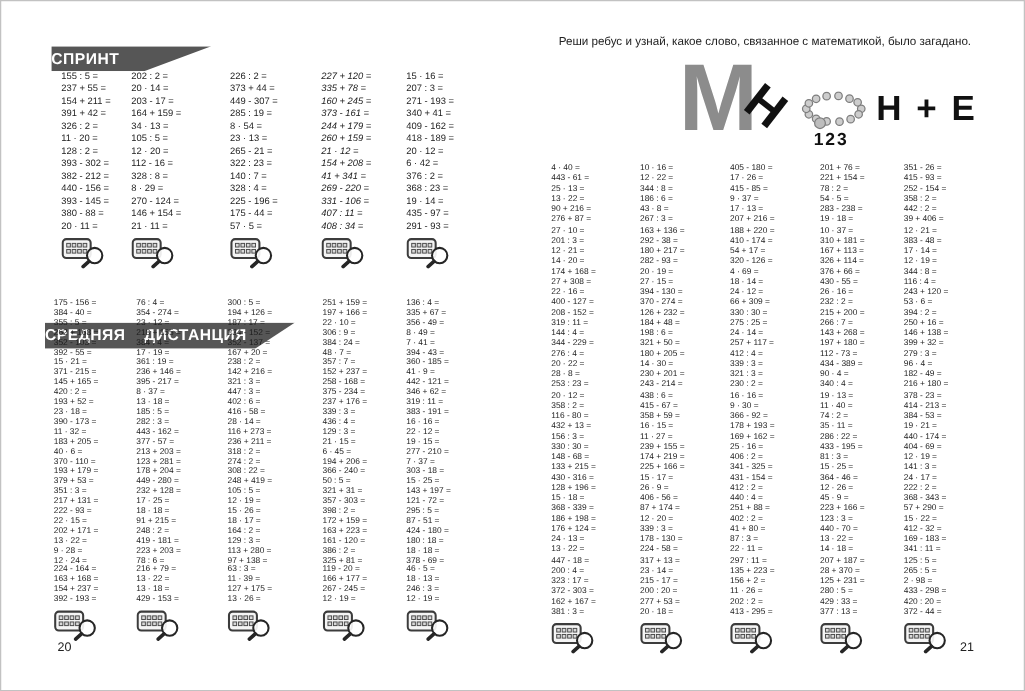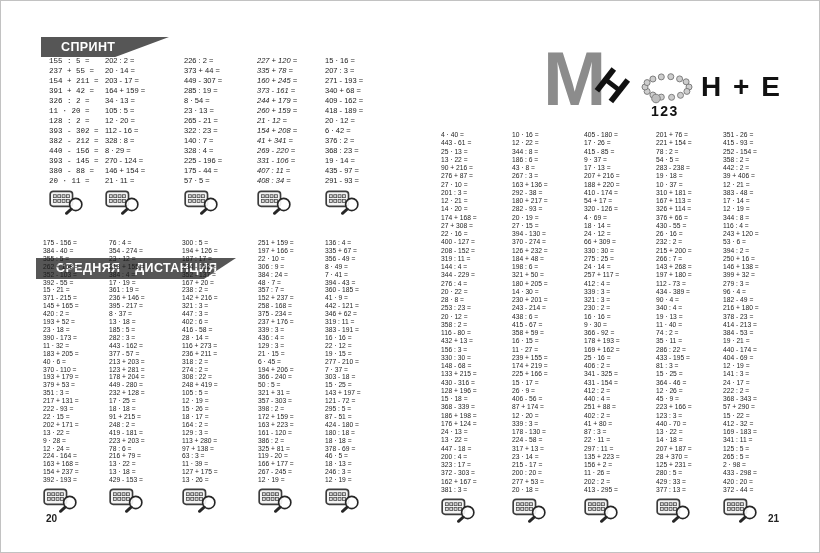--- a/index.html
+++ b/index.html
@@ -3,51 +3,51 @@
 <meta charset="utf-8">
 <style>
   html,body{margin:0;padding:0;background:#e9e9e9;}
   .book{position:relative;width:820px;height:553px;background:#ffffff;border:1px solid #c2c2c2;
         box-sizing:border-box;overflow:hidden;font-family:"Liberation Sans",sans-serif;color:var(--text,#1c1c1c);}
   .banner{position:absolute;background:var(--banner,#565656);}
   .banner-sprint{left:40px;top:36px;width:128px;height:20px;clip-path:polygon(0 0,100% 0,58% 100%,0 100%);}
   .banner-middle{left:35px;top:211px;width:200px;height:21px;clip-path:polygon(0 0,100% 0,84% 100%,0 100%);margin-top:46px;}
   .banner-marathon{left:437px;top:108px;width:142px;height:20px;clip-path:polygon(0 0,100% 0,70% 100%,0 100%);}
   .banner-text{display:block;color:var(--banner_text,#fff);font-weight:bold;font-size:12.5px;line-height:20px;
-        padding-left:20px;letter-spacing:.4px;white-space:nowrap;}
+        padding-left:0;letter-spacing:.4px;white-space:nowrap;}
   .banner-middle .banner-text{line-height:21px;word-spacing:11px;}
   .colgroup{position:absolute;inset:0;}
   .col{position:absolute;}
   .eq{white-space:pre;color:var(--text,#1c1c1c);}
   .s-sprint .eq{font-size:7.5px;line-height:10px;}
   .s-mid .eq{font-size:6.7px;line-height:7.9px;}
   .s-mar .eq{font-size:6.7px;line-height:8.25px;}
   .tool-icon{margin-top:3px;}
   .instruction{position:absolute;left:433px;top:27px;width:366px;margin:0;font-size:9.3px;line-height:11.4px;
         text-align:justify;text-indent:13px;color:#222;}
   .rebus-m{position:absolute;left:542px;top:40px;font-size:76px;line-height:1;font-weight:bold;color:var(--rebus_gray,#8c8c8c);}
   .rebus-n{position:absolute;left:597px;top:64px;font-size:40px;line-height:1;font-weight:bold;color:#111;
         transform:rotate(38deg);transform-origin:center;}
   .rebus-beads{position:absolute;left:638px;top:72px;}
   .rebus-123{position:absolute;left:650px;top:102px;font-size:14px;font-weight:bold;letter-spacing:1.5px;color:#111;}
   .rebus-ne{position:absolute;left:700px;top:70px;font-size:28px;font-weight:bold;letter-spacing:2px;color:#111;text-align:center;}
-  .pagenum{position:absolute;font-size:10px;font-weight:bold;color:#222;}
+  .pagenum{position:absolute;font-size:10px;font-weight:normal;color:#222;}
   .pn-left{left:45px;top:512px;}
   .pn-right{left:767px;top:512px;}
 </style>
 </head>
 <body>
 
 <div class="book">
 
   <div class="banner banner-sprint">
     <span class="banner-text">СПРИНТ</span>
   </div>
   <div class="colgroup s-sprint">
-      <div class="col" style="left: 48px; top: 55px; font-family: Liberation Mono, monospace;">
+      <div class="col" style="left: 48px; top: 55px;">
         <div class="eq">155 : 5 =</div>
         <div class="eq">237 + 55 =</div>
         <div class="eq">154 + 211 =</div>
         <div class="eq">391 + 42 =</div>
         <div class="eq">326 : 2 =</div>
         <div class="eq">11 · 20 =</div>
         <div class="eq">128 : 2 =</div>
         <div class="eq">393 - 302 =</div>
         <div class="eq">382 - 212 =</div>
         <div class="eq">440 - 156 =</div>
@@ -181,21 +181,21 @@
         <circle cx="27.5" cy="15.5" r="6.3" fill="rgba(255,255,255,0.9)" stroke="#262626" stroke-width="1.7"></circle>
         <line x1="22.8" y1="20.4" x2="18" y2="24.6" stroke="#262626" stroke-width="3" stroke-linecap="round"></line>
       </g>
     </svg>
   </div>
 </div>
       <div class="col" style="left: 324px; top: 55px;">
         <div class="eq">15 · 16 =</div>
         <div class="eq">207 : 3 =</div>
         <div class="eq">271 - 193 =</div>
-        <div class="eq">340 + 68 =</div>
+        <div class="eq">340 + 41 =</div>
         <div class="eq">409 - 162 =</div>
         <div class="eq">418 - 189 =</div>
         <div class="eq">20 · 12 =</div>
         <div class="eq">6 · 42 =</div>
         <div class="eq">376 : 2 =</div>
         <div class="eq">368 : 23 =</div>
         <div class="eq">19 · 14 =</div>
         <div class="eq">435 - 97 =</div>
         <div class="eq">291 - 93 =</div>
   <div class="tool-icon">
@@ -493,20 +493,21 @@
         <circle cx="27.5" cy="15.5" r="6.3" fill="rgba(255,255,255,0.9)" stroke="#262626" stroke-width="1.7"></circle>
         <line x1="22.8" y1="20.4" x2="18" y2="24.6" stroke="#262626" stroke-width="3" stroke-linecap="round"></line>
       </g>
     </svg>
   </div>
 </div>
     </div>
 
   <span class="pagenum pn-left">20</span>
 
+  <p class="instruction">Реши ребус и узнай, какое слово, связанное с математикой, было загадано.</p>
 
   <div>
     <span class="rebus-m">М</span>
     <span class="rebus-n">Н</span>
     <svg class="rebus-beads" width="56" height="32" viewBox="0 0 56 32">
       <g fill="#cdcdcd" stroke="#7e7e7e" stroke-width="1">
         <circle cx="50" cy="14" r="3"></circle>
           <circle cx="47.9" cy="18.4" r="3"></circle>
           <circle cx="41.5" cy="22.3" r="3"></circle>
         <circle cx="32.6" cy="24.3" r="3"></circle>

